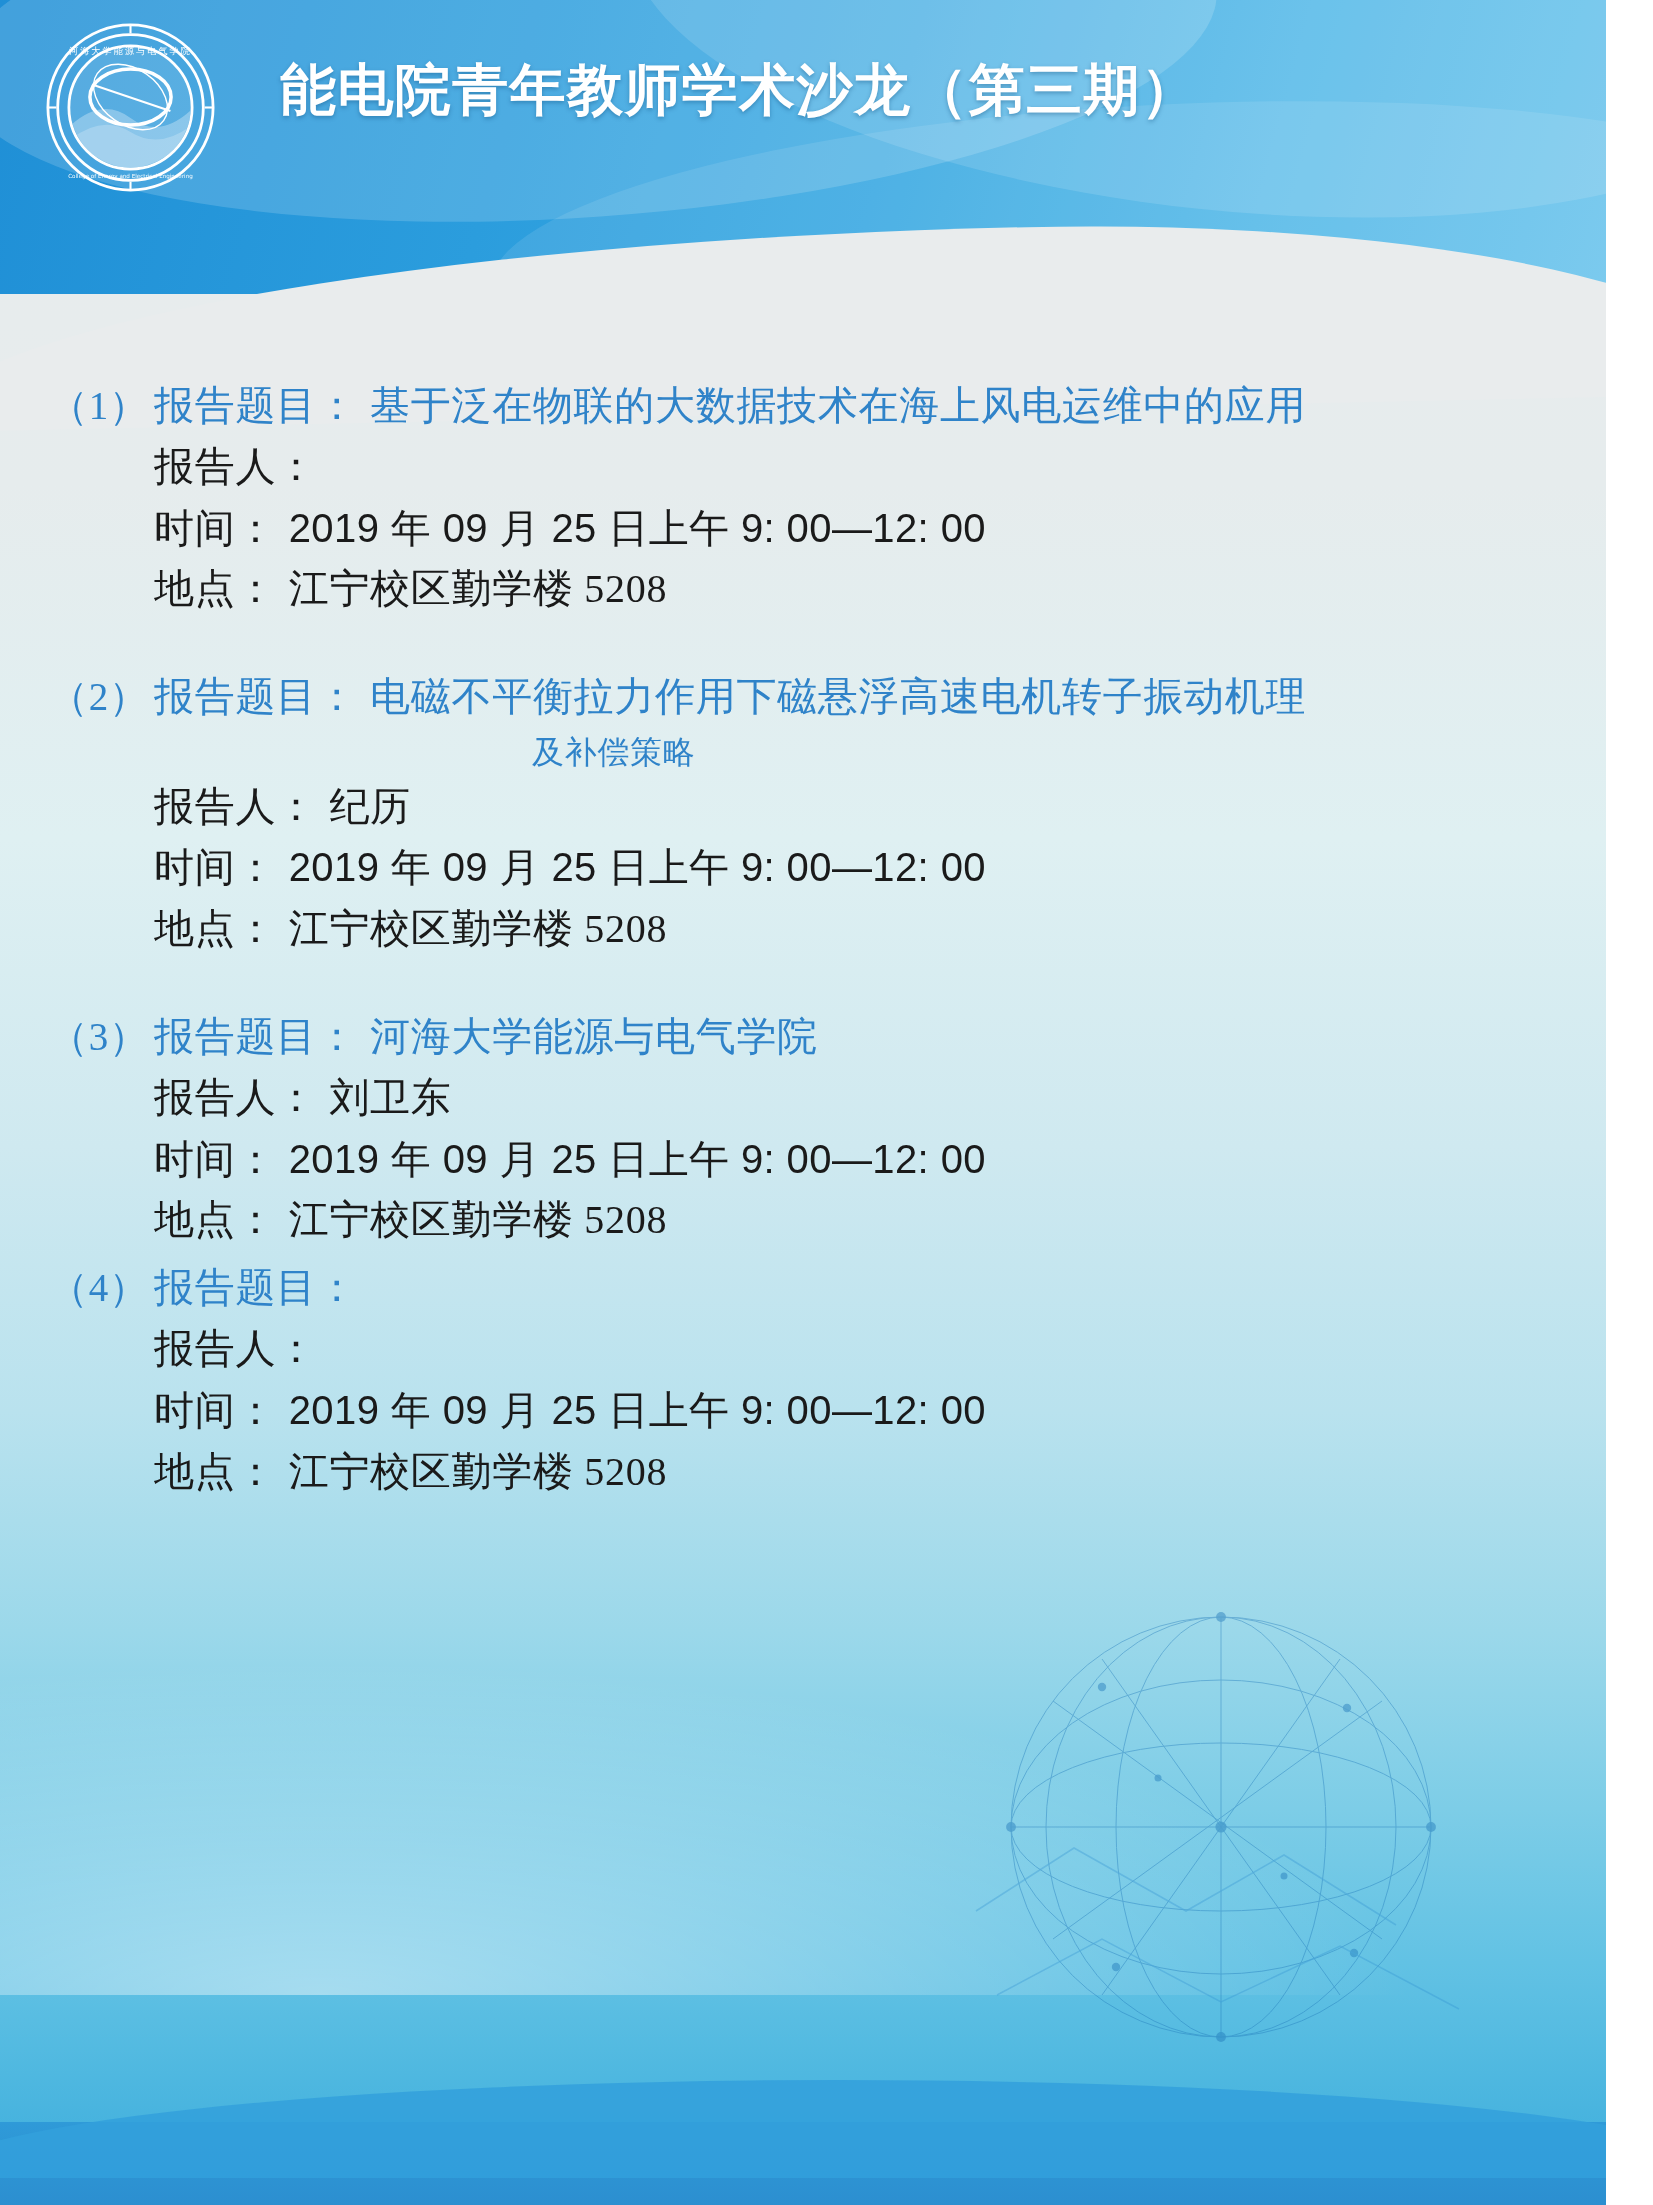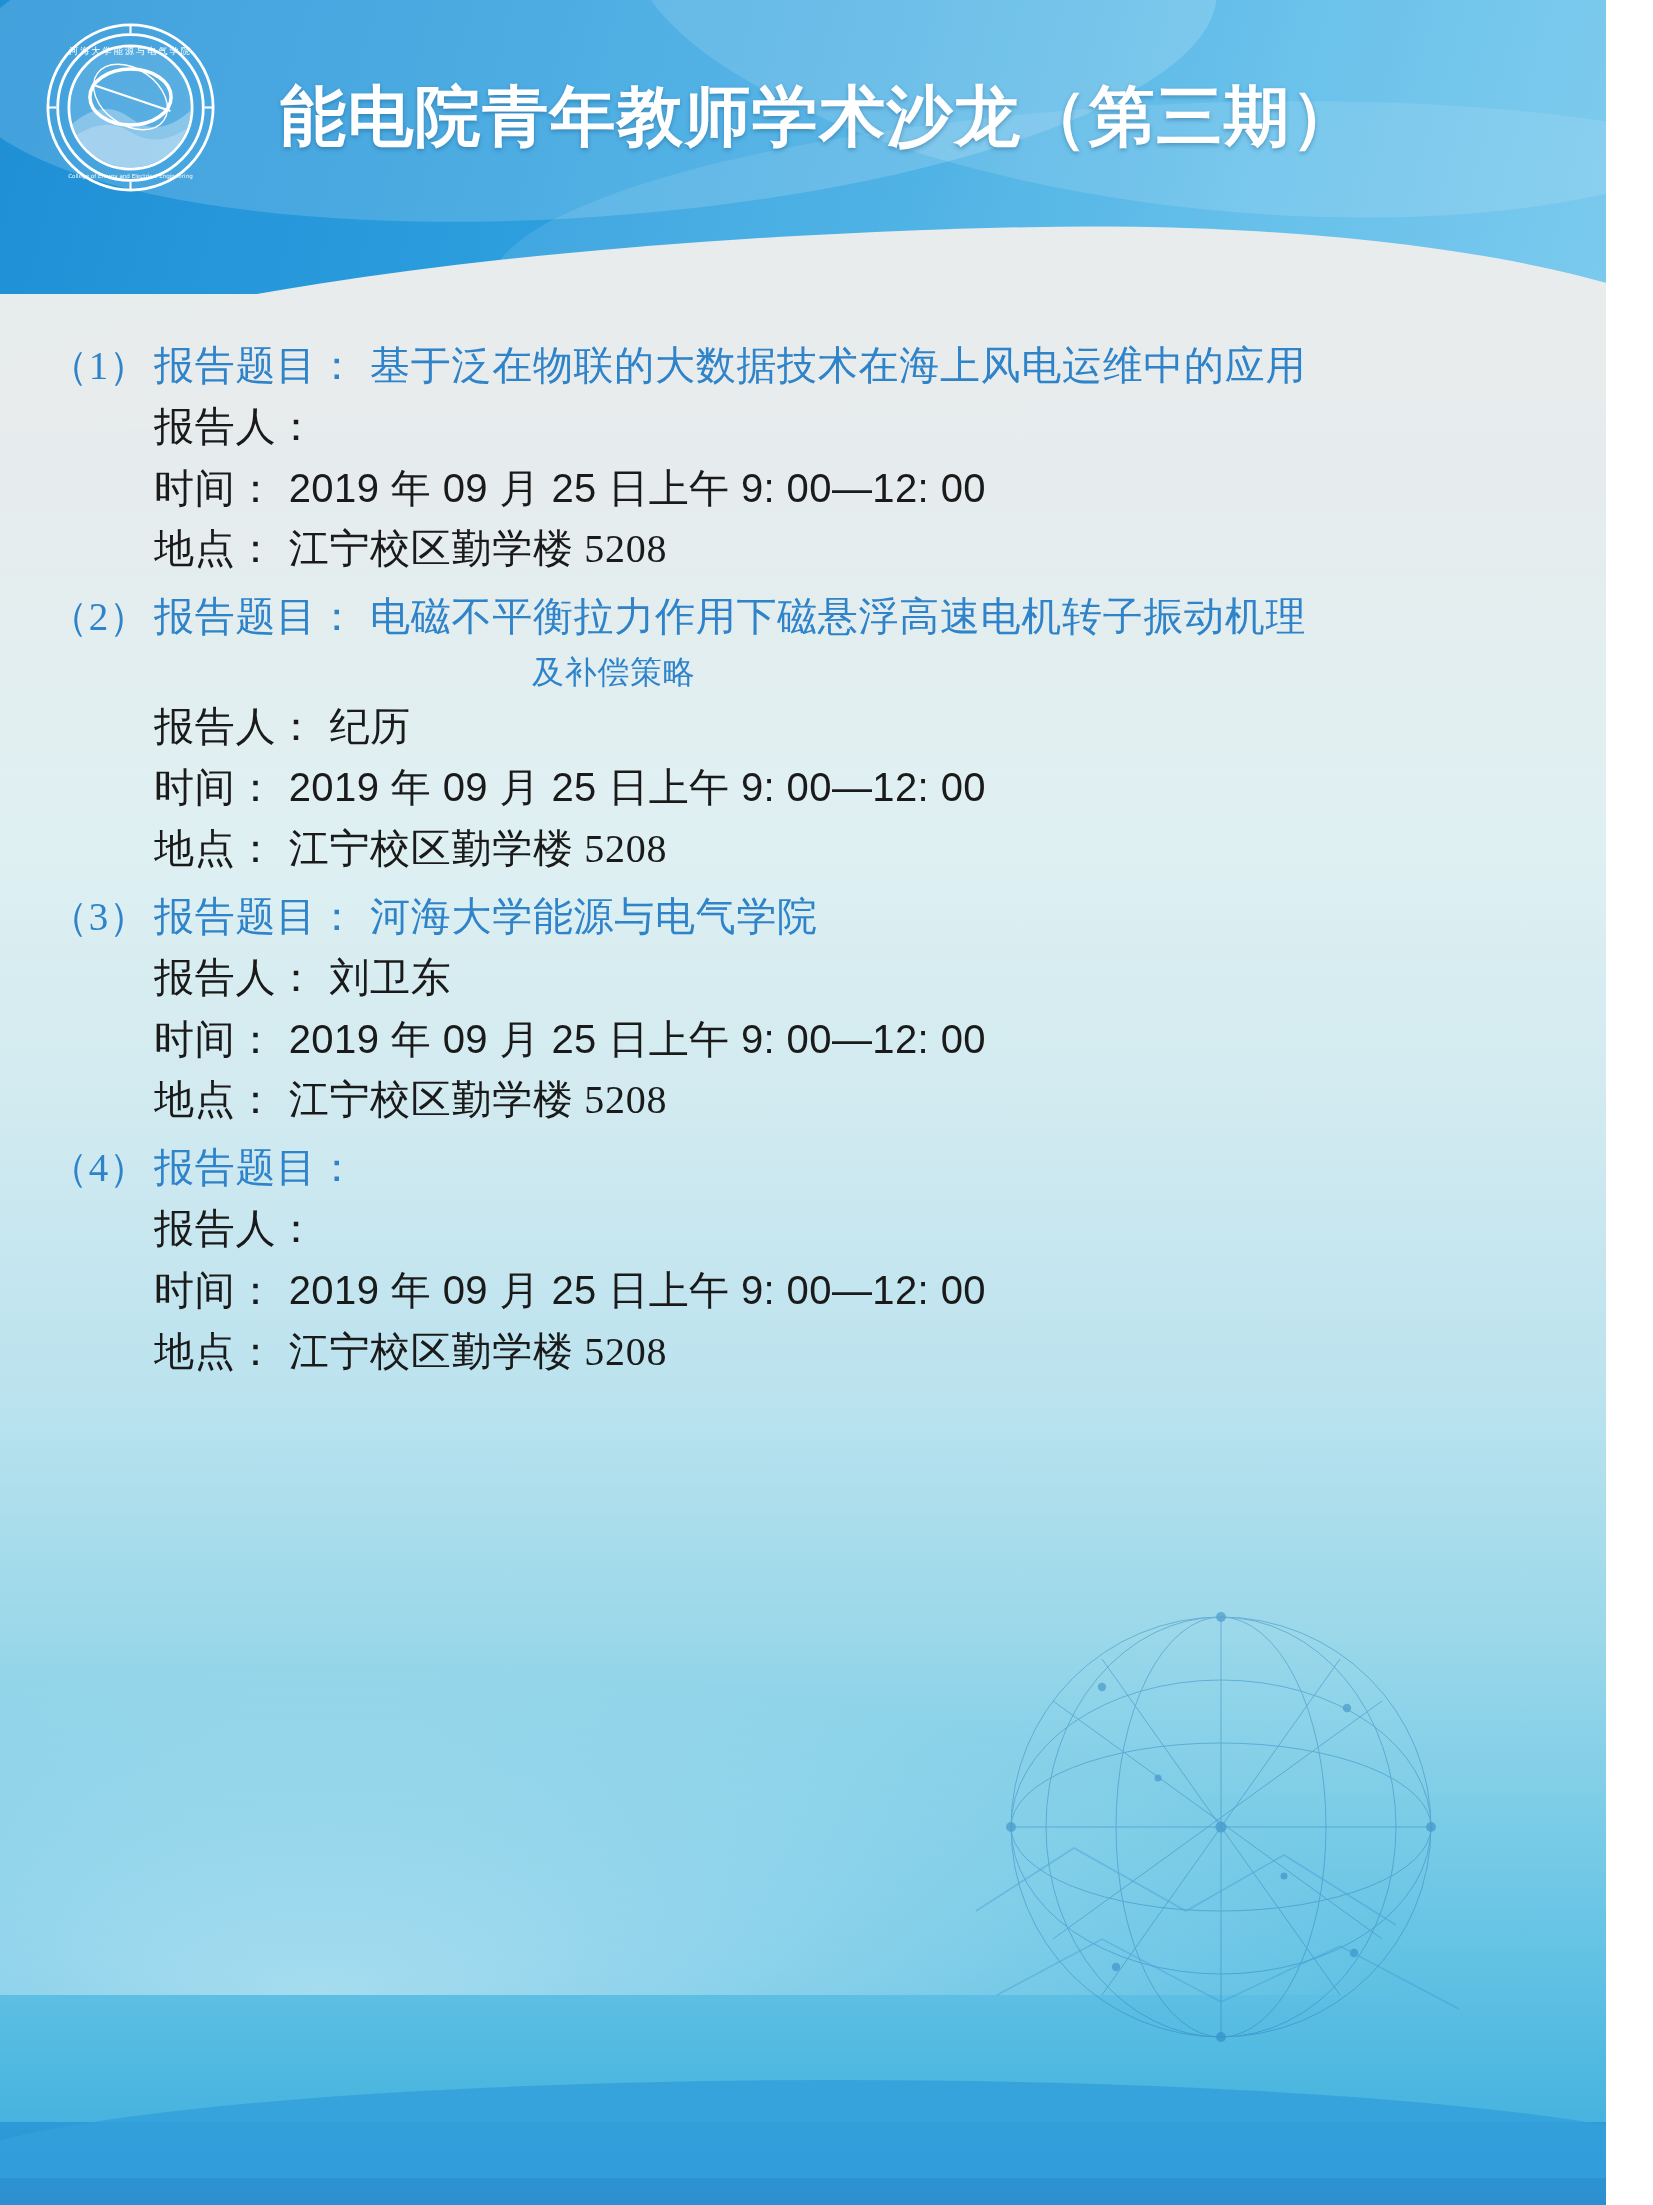--- a/index.html
+++ b/index.html
@@ -118,25 +118,25 @@
     top: 19.6px;
     width: 175px;
     height: 175px;
     z-index: 5;
   }
   .logo svg { display: block; }
 
   .header-title {
     position: absolute;
     left: 280px;
-    top: 80px;
+    top: 64px;
     z-index: 6;
-    font-family: Liberation Sans, sans-serif;
+    font-family: Liberation Mono, monospace;
     font-weight: bold;
-    font-size: 66px;
+    font-size: 56px;
     line-height: 1.1;
     letter-spacing: 1.4px;
     color: #ffffff;
     text-shadow: 0 2.1px 4.2px rgba(0, 60, 110, 0.35);
     white-space: nowrap;
   }
 
   
   .content {
     position: relative;
@@ -183,20 +183,21 @@
     white-space: nowrap;
     padding-right: 12.6px;
   }
 
   .value {
     flex: 1 1 auto;
   }
 
   .value.wrap {
     max-width: 1232px;
+    margin-top: 40px;
   }
 
   .cont-line {
     display: flex;
     font-size: 32px;
     line-height: 1.52;
     color: #2f83c9;
     letter-spacing: 0.7px;
   }
   .cont-line .pad {

